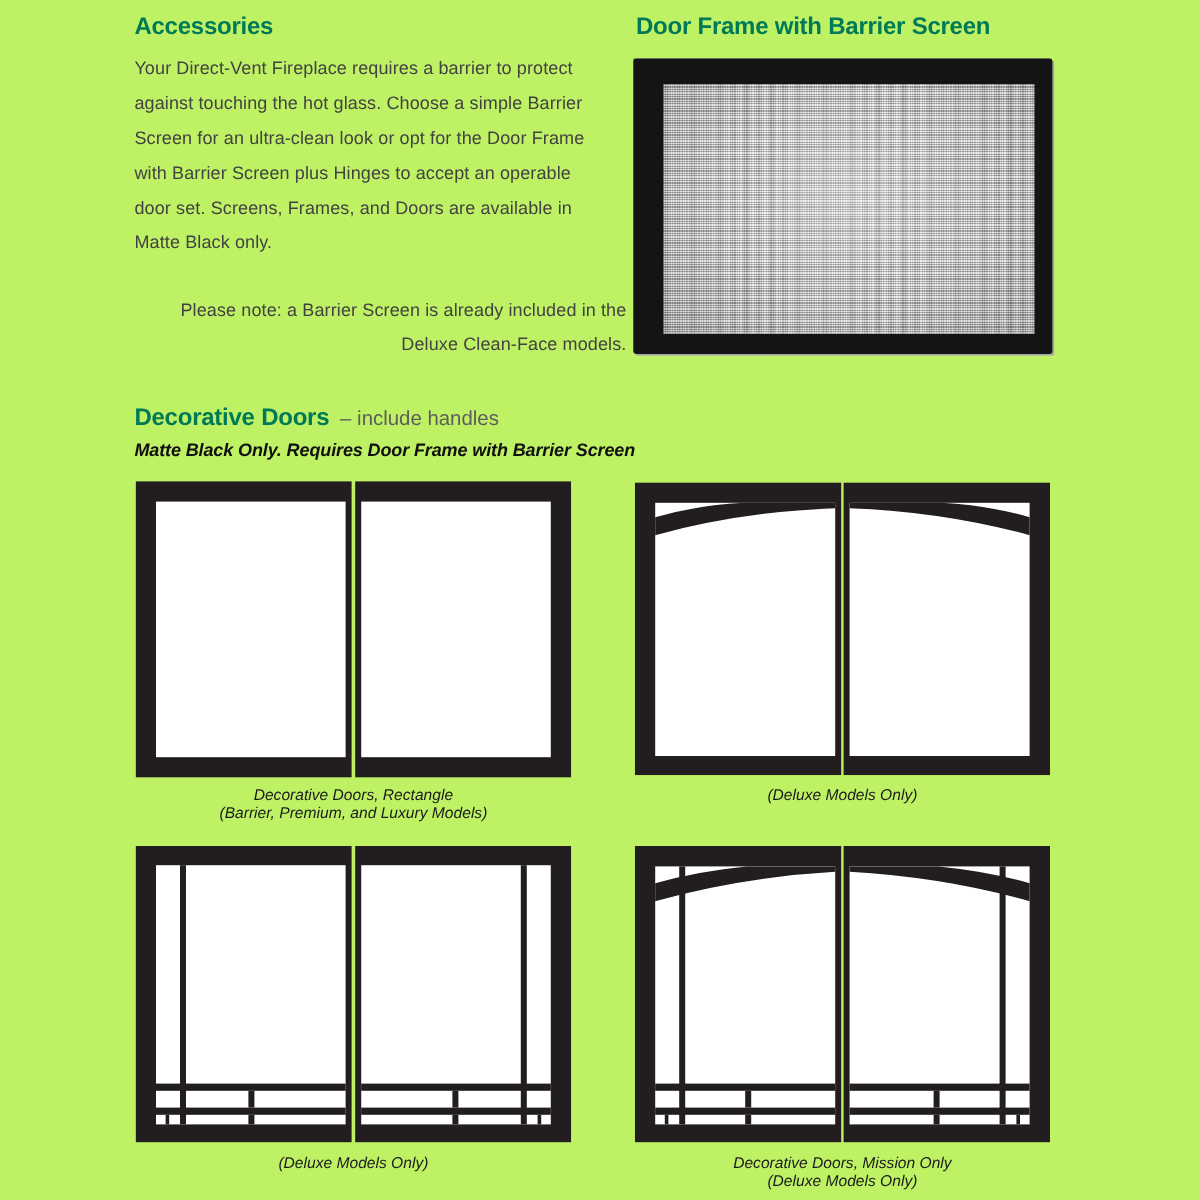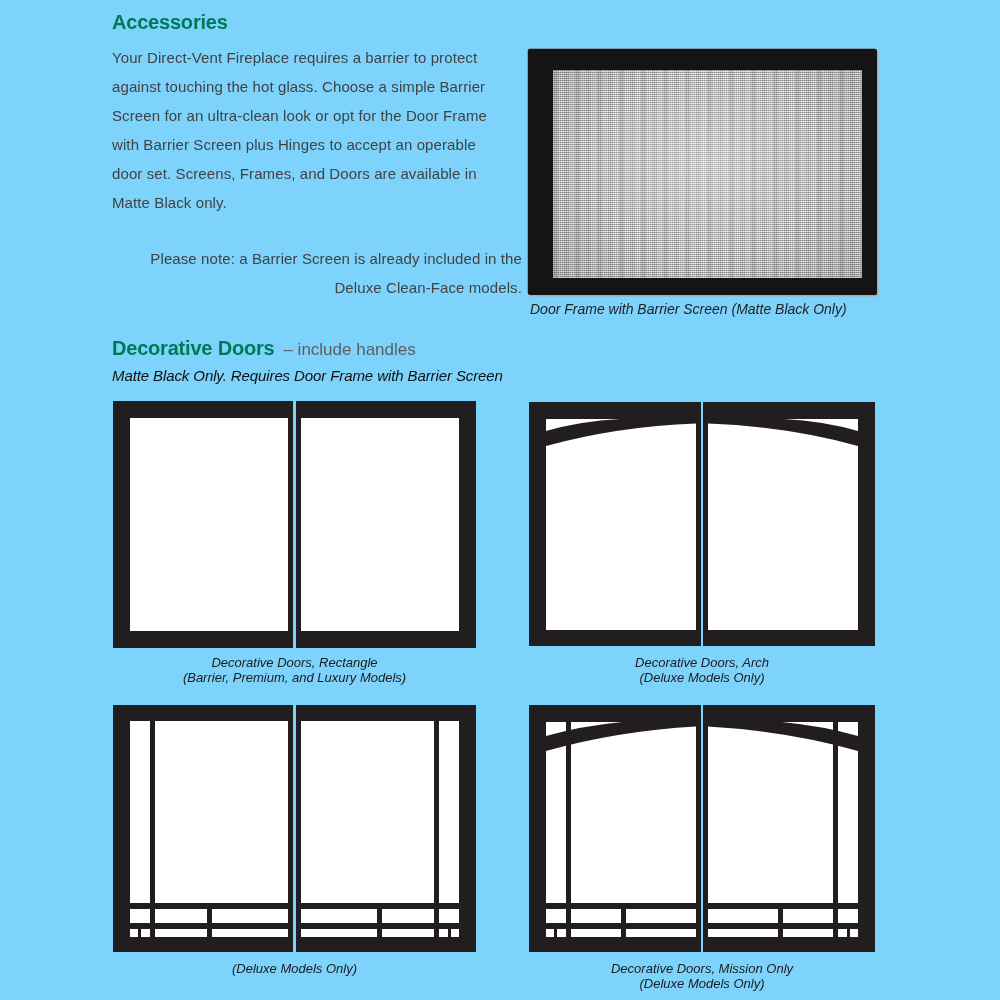--- a/index.html
+++ b/index.html
@@ -1,17 +1,17 @@
 <!DOCTYPE html>
 <html><head>
 <meta charset="utf-8">
 <style>
   html,body{margin:0;padding:0;background:#ffffff;}
   .page{
-    position:relative;width:1000px;height:1000px;background:#7dd3fc;
+    position:relative;width:1000px;height:1000px;background:#bef264;
     font-family:"Liberation Sans",sans-serif;overflow:hidden;color:#3f3f3f;
   }
   .h-green{
     position:absolute;font-weight:bold;font-size:20px;letter-spacing:-0.2px;
     color:#007a56;white-space:nowrap;
   }
   .body-par{
     position:absolute;left:112px;width:410px;font-size:15px;line-height:29px;
     color:#424242;white-space:pre-line;letter-spacing:0.1px;
   }
@@ -37,21 +37,21 @@
   .photo-caption{
     position:absolute;left:530px;top:301px;font-style:italic;font-size:14px;
     color:#1e1e1e;white-space:nowrap;
   }
   #dd-heading{left:112px;top:337px;}
   #dd-heading .suffix{
     color:#5d5d5d;font-weight:normal;font-size:17px;margin-left:9px;
     letter-spacing:0;
   }
   #dd-sub{
-    position:absolute;left:112px;top:367px;font-style:italic;font-weight:normal;
+    position:absolute;left:112px;top:367px;font-style:italic;font-weight:bold;
     font-size:15px;color:#101010;white-space:nowrap;letter-spacing:-0.1px;
   }
   .fig{position:absolute;}
   .fig svg{display:block;}
   .fig-cap{
     position:absolute;text-align:center;font-style:italic;font-size:13px;
     line-height:14.5px;color:#1b1b1b;
   }
   #cap-rect{left:113px;top:656px;width:363px;}
   #cap-arch{left:529px;top:656px;width:346px;}
@@ -70,26 +70,26 @@
   <div class="body-par" id="acc-p1">Your Direct-Vent Fireplace requires a barrier to protect
 against touching the hot glass. Choose a simple Barrier
 Screen for an ultra-clean look or opt for the Door Frame
 with Barrier Screen plus Hinges to accept an operable
 door set. Screens, Frames, and Doors are available in
 Matte Black only.</div>
 
   <div class="body-par" id="acc-p2">Please note: a Barrier Screen is already included in the
 Deluxe Clean-Face models.</div>
 
+  <div class="h-green" id="df-heading">Door Frame with Barrier Screen</div>
 
   <div class="photo-frame">
     <div class="mesh"></div>
   </div>
 
-  <div class="photo-caption">Door Frame with Barrier Screen (Matte Black Only)</div>
 
   <div class="h-green" id="dd-heading">
     <span>Decorative Doors</span><span class="suffix">–  include handles</span>
   </div>
 
   <div id="dd-sub">Matte Black Only. Requires Door Frame with Barrier Screen</div>
 
   <div class="fig" style="left:113px;top:401px;">
     <svg width="363" height="247" viewBox="0 0 363 247">
       <g id="rect-door">
@@ -108,21 +108,20 @@
     <svg width="346" height="244" viewBox="0 0 346 244">
       <g id="arch-door">
         <rect class="ink" x="0" y="0" width="172" height="244"></rect>
         <rect class="glass" x="17" y="17" width="150" height="211"></rect>
         <path class="ink" d="M17,29 Q52,19 91,17 L167,17 L167,21.5 Q88,24.5 17,44 Z"></path>
       </g>
       <use href="#arch-door" transform="translate(346,0) scale(-1,1)"></use>
     </svg>
   </div>
   <div class="fig-cap" id="cap-arch">
-    <div>Decorative Doors, Arch</div>
     <div>(Deluxe Models Only)</div>
   </div>
 
   <div class="fig" style="left:113px;top:705px;">
     <svg width="363" height="247" viewBox="0 0 363 247">
       <g id="mrect-door">
         <rect class="ink" x="0" y="0" width="180" height="247"></rect>
         <rect class="glass" x="17" y="16" width="158" height="216"></rect>
         <rect class="ink" x="37" y="16" width="5" height="216"></rect>
         <rect class="ink" x="17" y="198" width="158" height="6"></rect>

